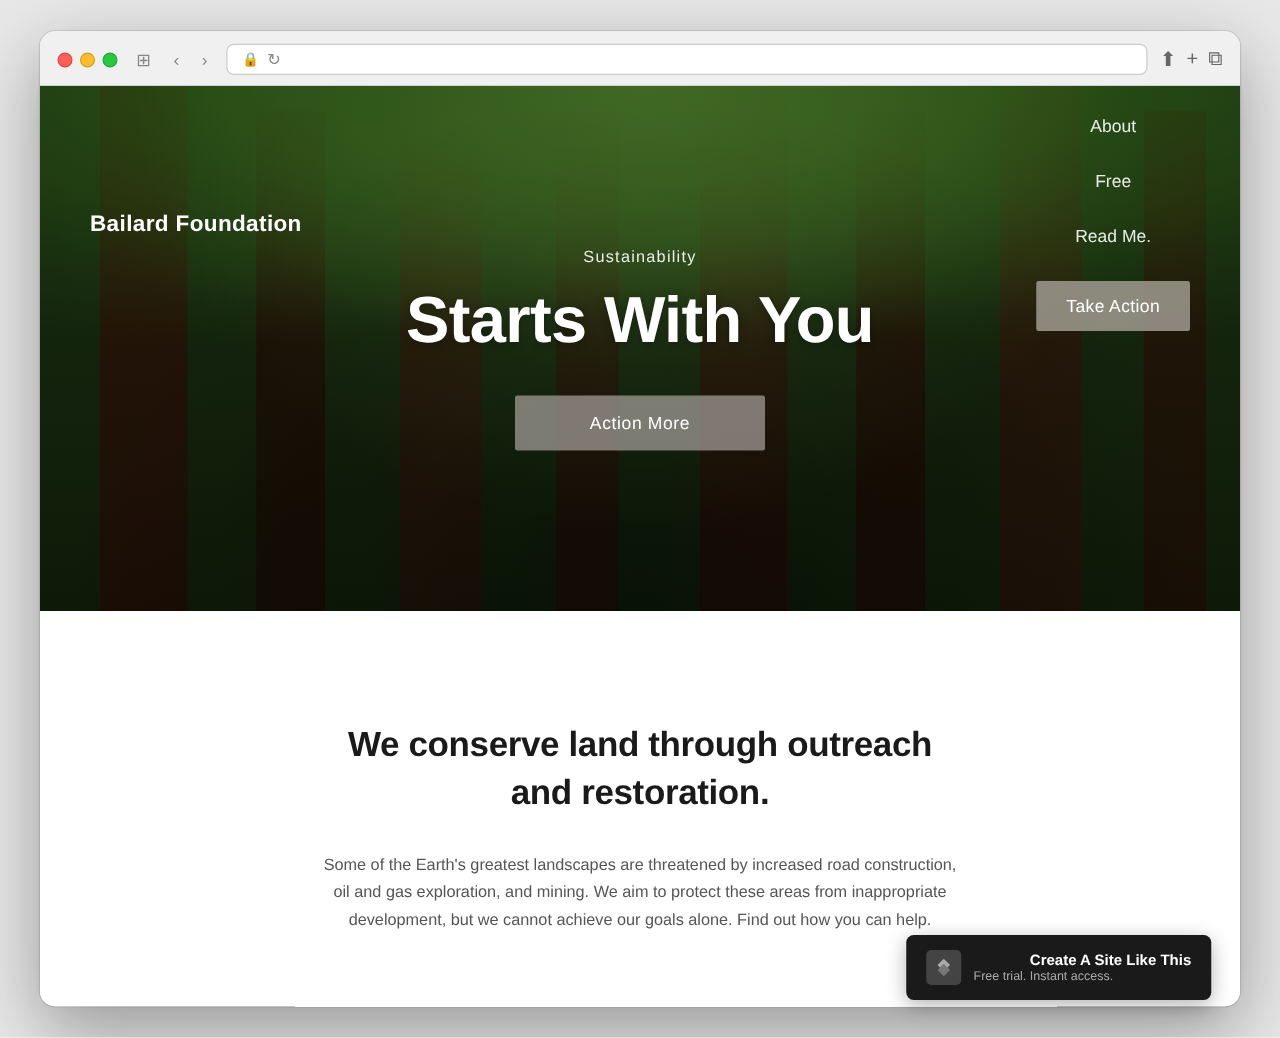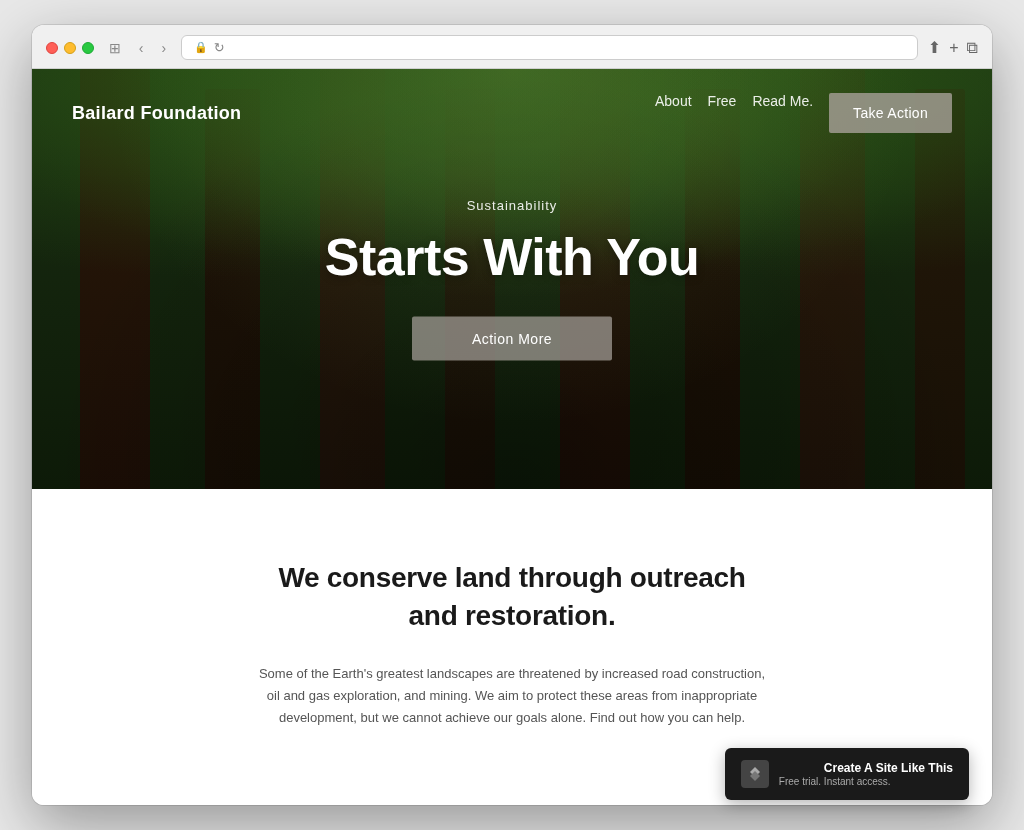--- a/index.html
+++ b/index.html
@@ -180,22 +180,23 @@
 
     .site-logo {
       color: #fff;
       font-size: 18px;
       font-weight: 700;
       letter-spacing: 0.3px;
     }
 
     .nav-links {
       display: flex;
-      align-items: flex-start;
-      gap: 16px;
+      align-items: center;
+      gap: 28px;
+      flex-direction: column;
     }
 
     .nav-link {
       color: rgba(255,255,255,0.9);
       font-size: 14px;
       text-decoration: none;
       cursor: pointer;
     }
 
     .nav-cta {
@@ -256,21 +257,21 @@
       padding: 70px 40px 40px;
       text-align: center;
     }
 
     .content-headline {
       font-size: 28px;
       font-weight: 700;
       color: #1a1a1a;
       line-height: 1.35;
       max-width: 480px;
-      margin: 0 auto 28px;
+      margin: 18px auto 28px;
       letter-spacing: -0.3px;
     }
 
     .content-body {
       font-size: 13px;
       color: #555;
       line-height: 1.7;
       max-width: 520px;
       margin: 0 auto 40px;
     }

